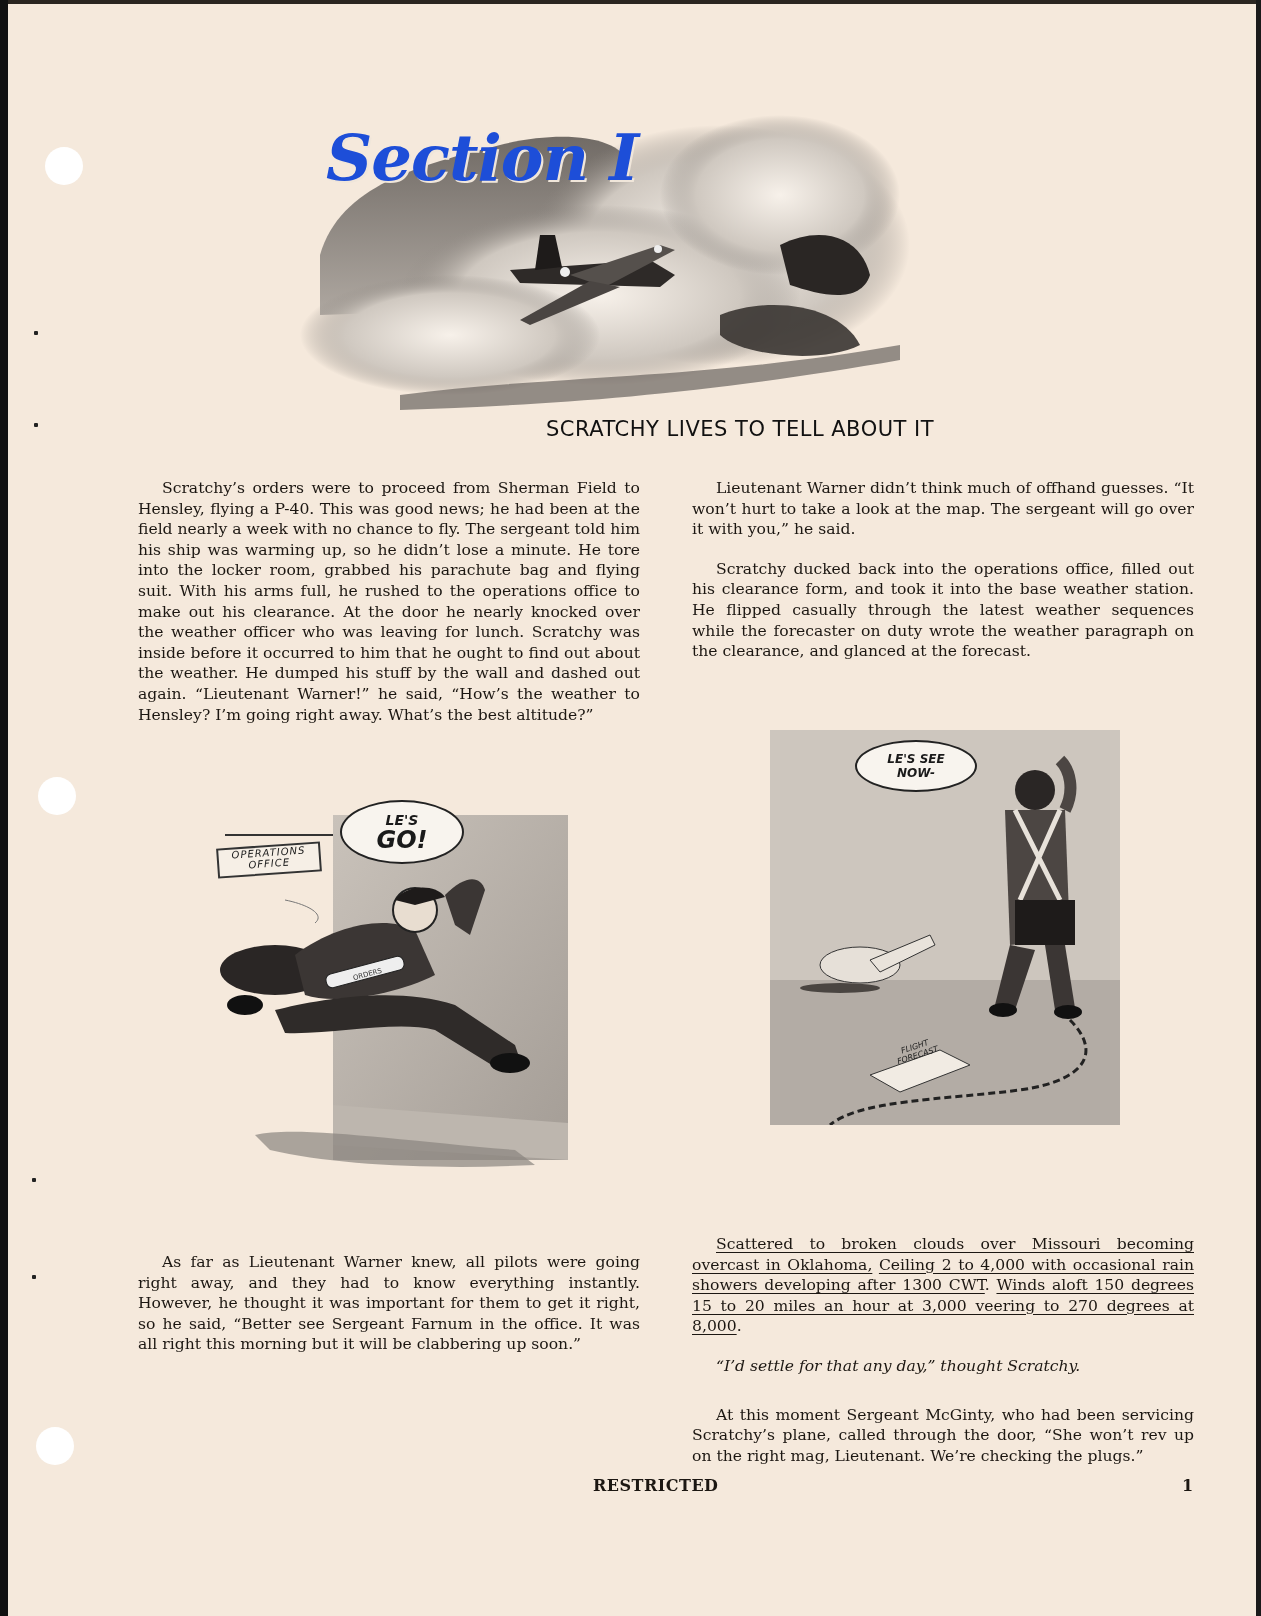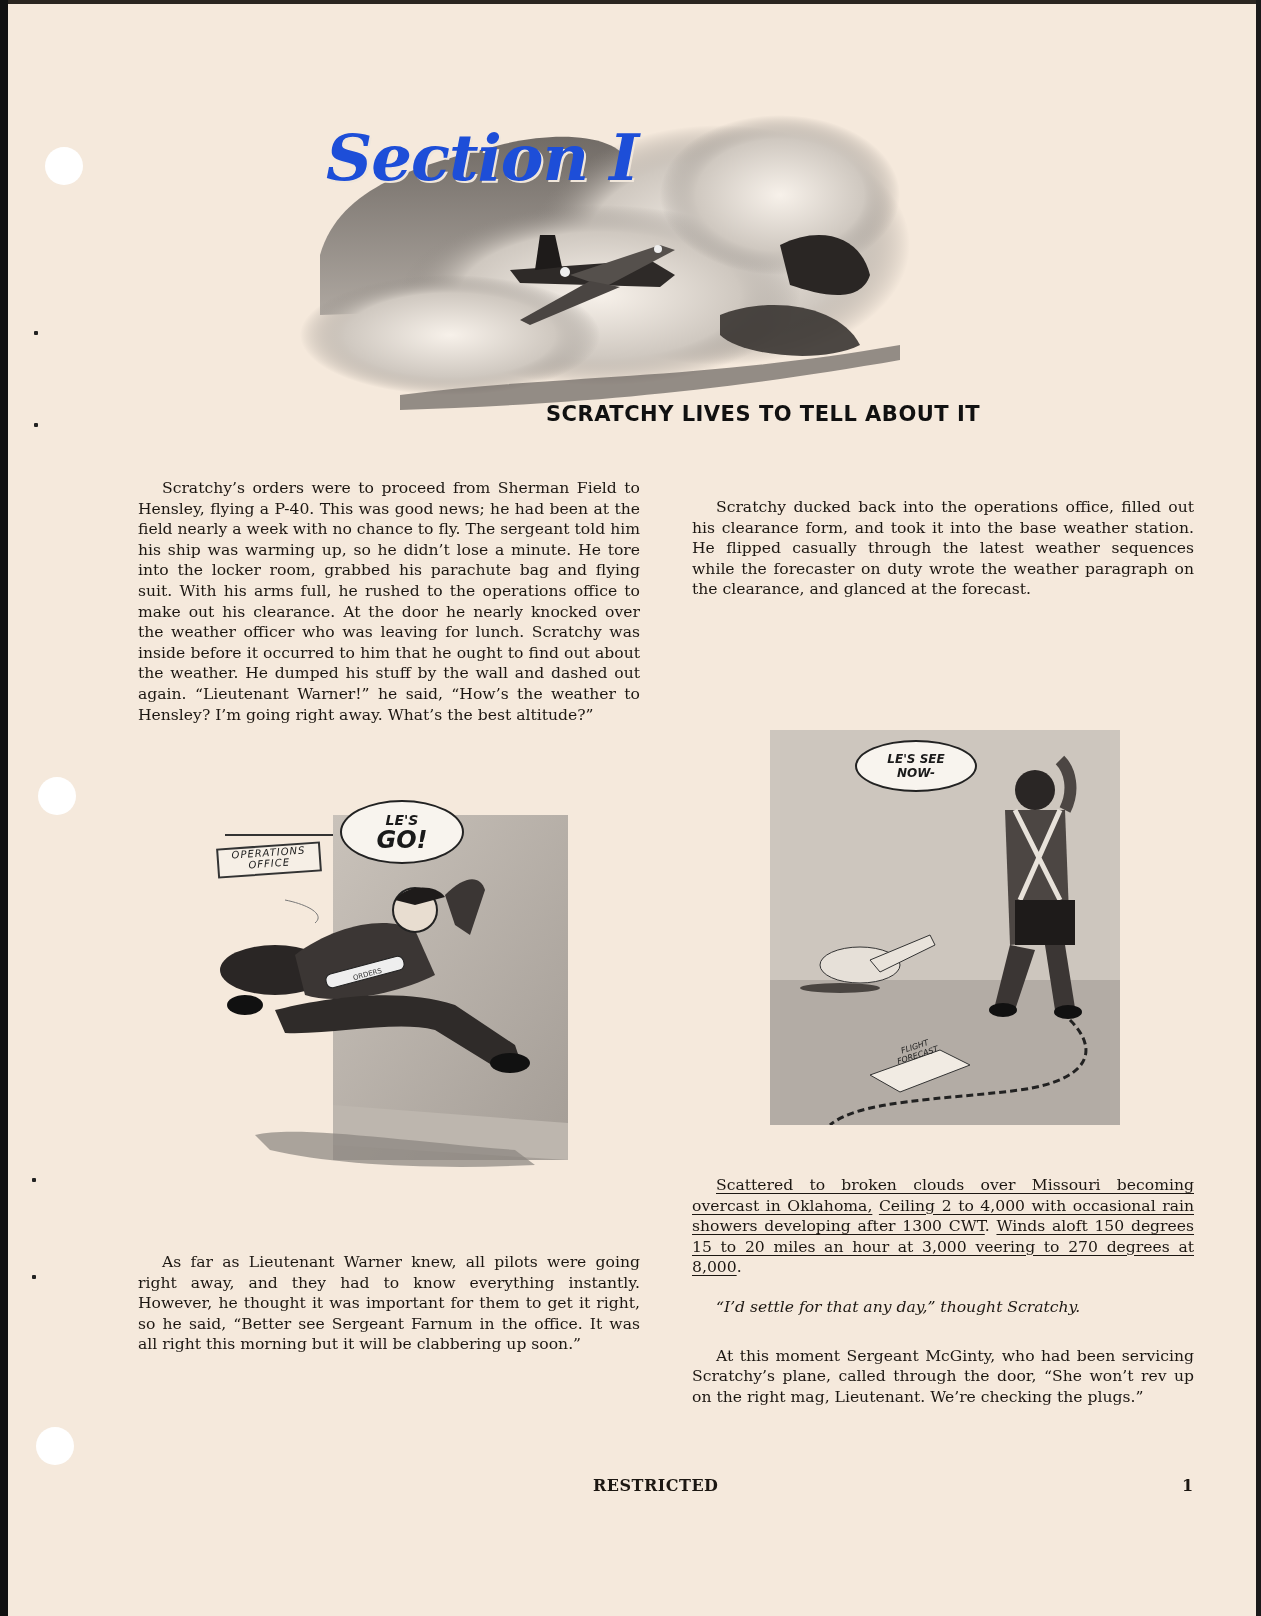--- a/index.html
+++ b/index.html
@@ -18,22 +18,22 @@
   
   .header-art { position:absolute; left:300px; top:105px; width:700px; height:325px; }
   .cloud-bg { position:absolute; inset:0; }
   .section-title {
     position:absolute; left:326px; top:120px;
     font-family: "DejaVu Serif", serif; font-style:italic; font-weight:bold;
     font-size:64px; color:#1d4ed8; letter-spacing:-1px;
     text-shadow: 2px 2px 0 #f0e6da;
   }
   .subtitle {
-    position:absolute; left:546px; top:402px;
-    font-family: "DejaVu Sans", sans-serif; font-weight:bold; font-size:21px;
+    position:absolute; left:546px; top:417px;
+    font-family: "DejaVu Sans", sans-serif; font-weight:normal; font-size:21px;
     color:#111; letter-spacing:0.5px;
   }
 
   .col { position:absolute; font-size:15.6px; line-height:20.6px; text-align:justify; }
   .col p { margin:0; text-indent:24px; }
   .col-left { left:138px; width:502px; }
   .col-right { left:692px; width:502px; }
   .u { text-decoration:underline; text-underline-offset:3px; }
 
   .illus { position:absolute; }
@@ -136,20 +136,21 @@
       <div style="font-size:24px;line-height:24px;">GO!</div>
     </div>
   </div>
 </div>
 
 <div class="col col-left" style="top:1252px;">
   <p>As far as Lieutenant Warner knew, all pilots were going right away, and they had to know everything instantly. However, he thought it was important for them to get it right, so he said, “Better see Sergeant Farnum in the office. It was all right this morning but it will be clabbering up soon.”</p>
 </div>
 
 <div class="col col-right" style="top:478px;">
+  <p>Lieutenant Warner didn’t think much of offhand guesses. “It won’t hurt to take a look at the map. The sergeant will go over it with you,” he said.</p>
   <p style="margin-top:19px;">Scratchy ducked back into the operations office, filled out his clearance form, and took it into the base weather station. He flipped casually through the latest weather sequences while the forecaster on duty wrote the weather paragraph on the clearance, and glanced at the forecast.</p>
 </div>
 
 <div class="illus" style="left:770px;top:730px;width:302px;height:395px;background:#eab308;">
   <svg width="350" height="395" viewBox="0 0 350 395">
     <rect x="0" y="0" width="350" height="250" fill="#cdc6be"></rect>
     <rect x="0" y="250" width="350" height="145" fill="#b3aca5"></rect>
 
     <ellipse cx="90" cy="235" rx="40" ry="18" fill="#e6e0d8" stroke="#333"></ellipse>
     <path d="M100,230 L160,205 L165,215 L110,242 Z" fill="#e9e3db" stroke="#333"></path>
@@ -174,21 +175,21 @@
       <div style="font-size:12px;">LE'S SEE</div>
       <div style="font-size:12px;">NOW-</div>
     </div>
   </div>
   <div style="position:absolute;left:125px;top:312px;font-family:'DejaVu Sans',sans-serif;font-style:italic;font-size:8px;line-height:9px;transform:rotate(-18deg);text-align:center;color:#222;">
     <div>FLIGHT</div>
     <div>FORECAST</div>
   </div>
 </div>
 
-<div class="col col-right" style="top:1175px;">
+<div class="col col-right" style="top:1234px;">
   <p>
     <span class="u">Scattered to broken clouds over Missouri becoming overcast in Oklahoma,</span>
     <span class="u">Ceiling 2 to 4,000 with occasional rain showers developing after 1300 CWT</span>.
     <span class="u">Winds aloft 150 degrees 15 to 20 miles an hour at 3,000 veering to 270 degrees at 8,000</span>.
   </p>
   <p style="margin-top:19px;font-style:italic;">“I’d settle for that any day,” thought Scratchy.</p>
   <p style="margin-top:28px;">At this moment Sergeant McGinty, who had been servicing Scratchy’s plane, called through the door, “She won’t rev up on the right mag, Lieutenant. We’re checking the plugs.”</p>
 </div>
 
 <div class="footer-label">RESTRICTED</div>

